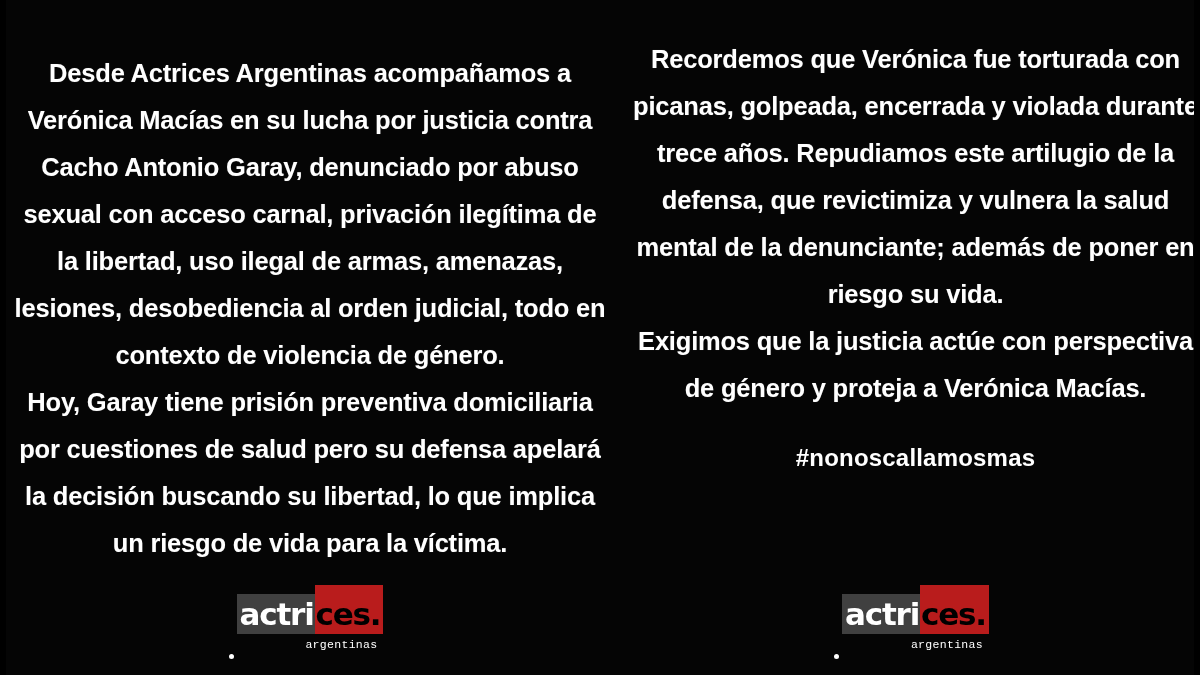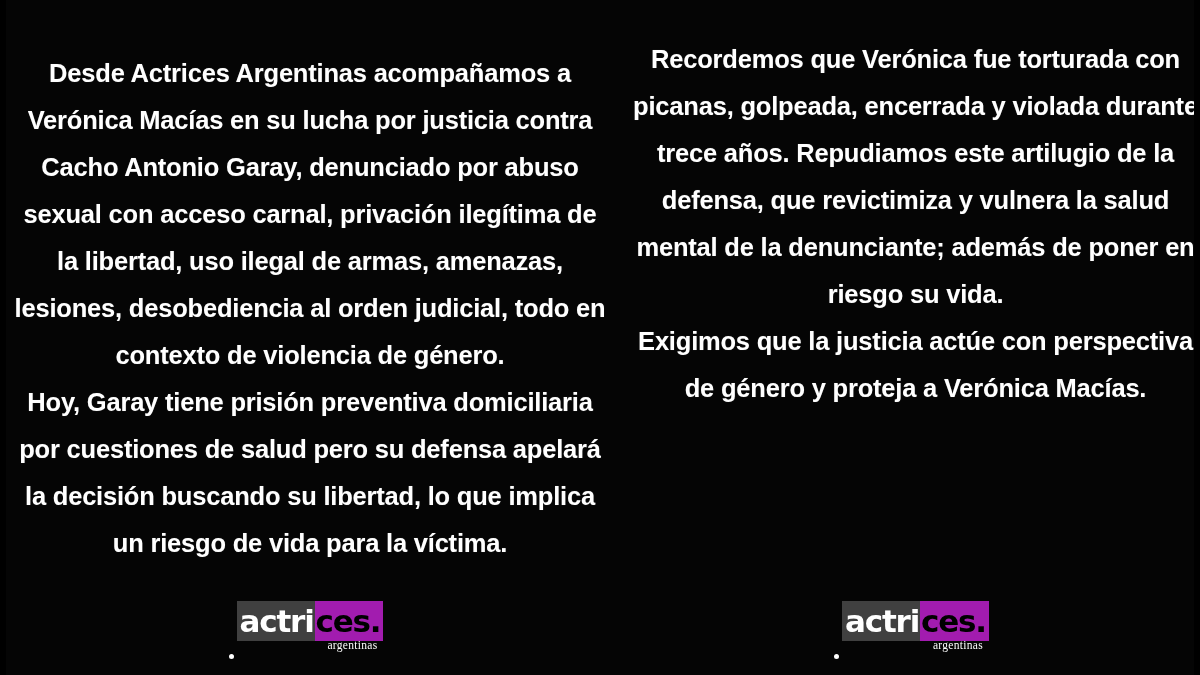--- a/index.html
+++ b/index.html
@@ -84,31 +84,31 @@
     color: #ffffff;
     line-height: 1;
     white-space: nowrap;
   }
   .logo-seg-a {
     background: #404040;
     color: #ffffff;
     padding: 2px 1px 2px 3px;
   }
   .logo-seg-b {
-    background: #a21caf;
+    background: #b91c1c;
     color: #000000;
-    padding: 2px 3px 2px 1px;
+    padding: 11px 3px 2px 1px;
   }
   .logo-sub {
-    font-family: Liberation Serif, serif;
+    font-family: Liberation Mono, monospace;
     font-size: 11.5px;
     color: #ffffff;
     letter-spacing: 0.3px;
     text-align: right;
-    margin-top: 2px;
+    margin-top: 8px;
     padding-right: 6px;
   }
   .logo-dot {
     position: absolute;
     left: -2px;
     bottom: -6px;
     width: 5px;
     height: 5px;
     border-radius: 50%;
     background: #ffffff;
@@ -138,20 +138,21 @@
         <div class="logo-main"><span class="logo-seg-a">actri</span><span class="logo-seg-b">ces.</span></div>
         <div class="logo-sub">argentinas</div>
         <div class="logo-dot"></div>
       </div>
     </div>
   </div>
 
   <div class="panel panel-right">
     <div class="body-text" style="white-space: pre-line;">Recordemos que Verónica fue torturada con picanas, golpeada, encerrada y violada durante trece años. Repudiamos este artilugio de la defensa, que revictimiza y vulnera la salud mental de la denunciante; además de poner en riesgo su vida.
 Exigimos que la justicia actúe con perspectiva de género y proteja a Verónica Macías.</div>
+    <div class="hashtag">#nonoscallamosmas</div>
     <div class="logo-wrap">
       <div class="logo">
         <div class="logo-main"><span class="logo-seg-a">actri</span><span class="logo-seg-b">ces.</span></div>
         <div class="logo-sub">argentinas</div>
         <div class="logo-dot"></div>
       </div>
     </div>
   </div>
 
   <div class="edge-right"></div>

